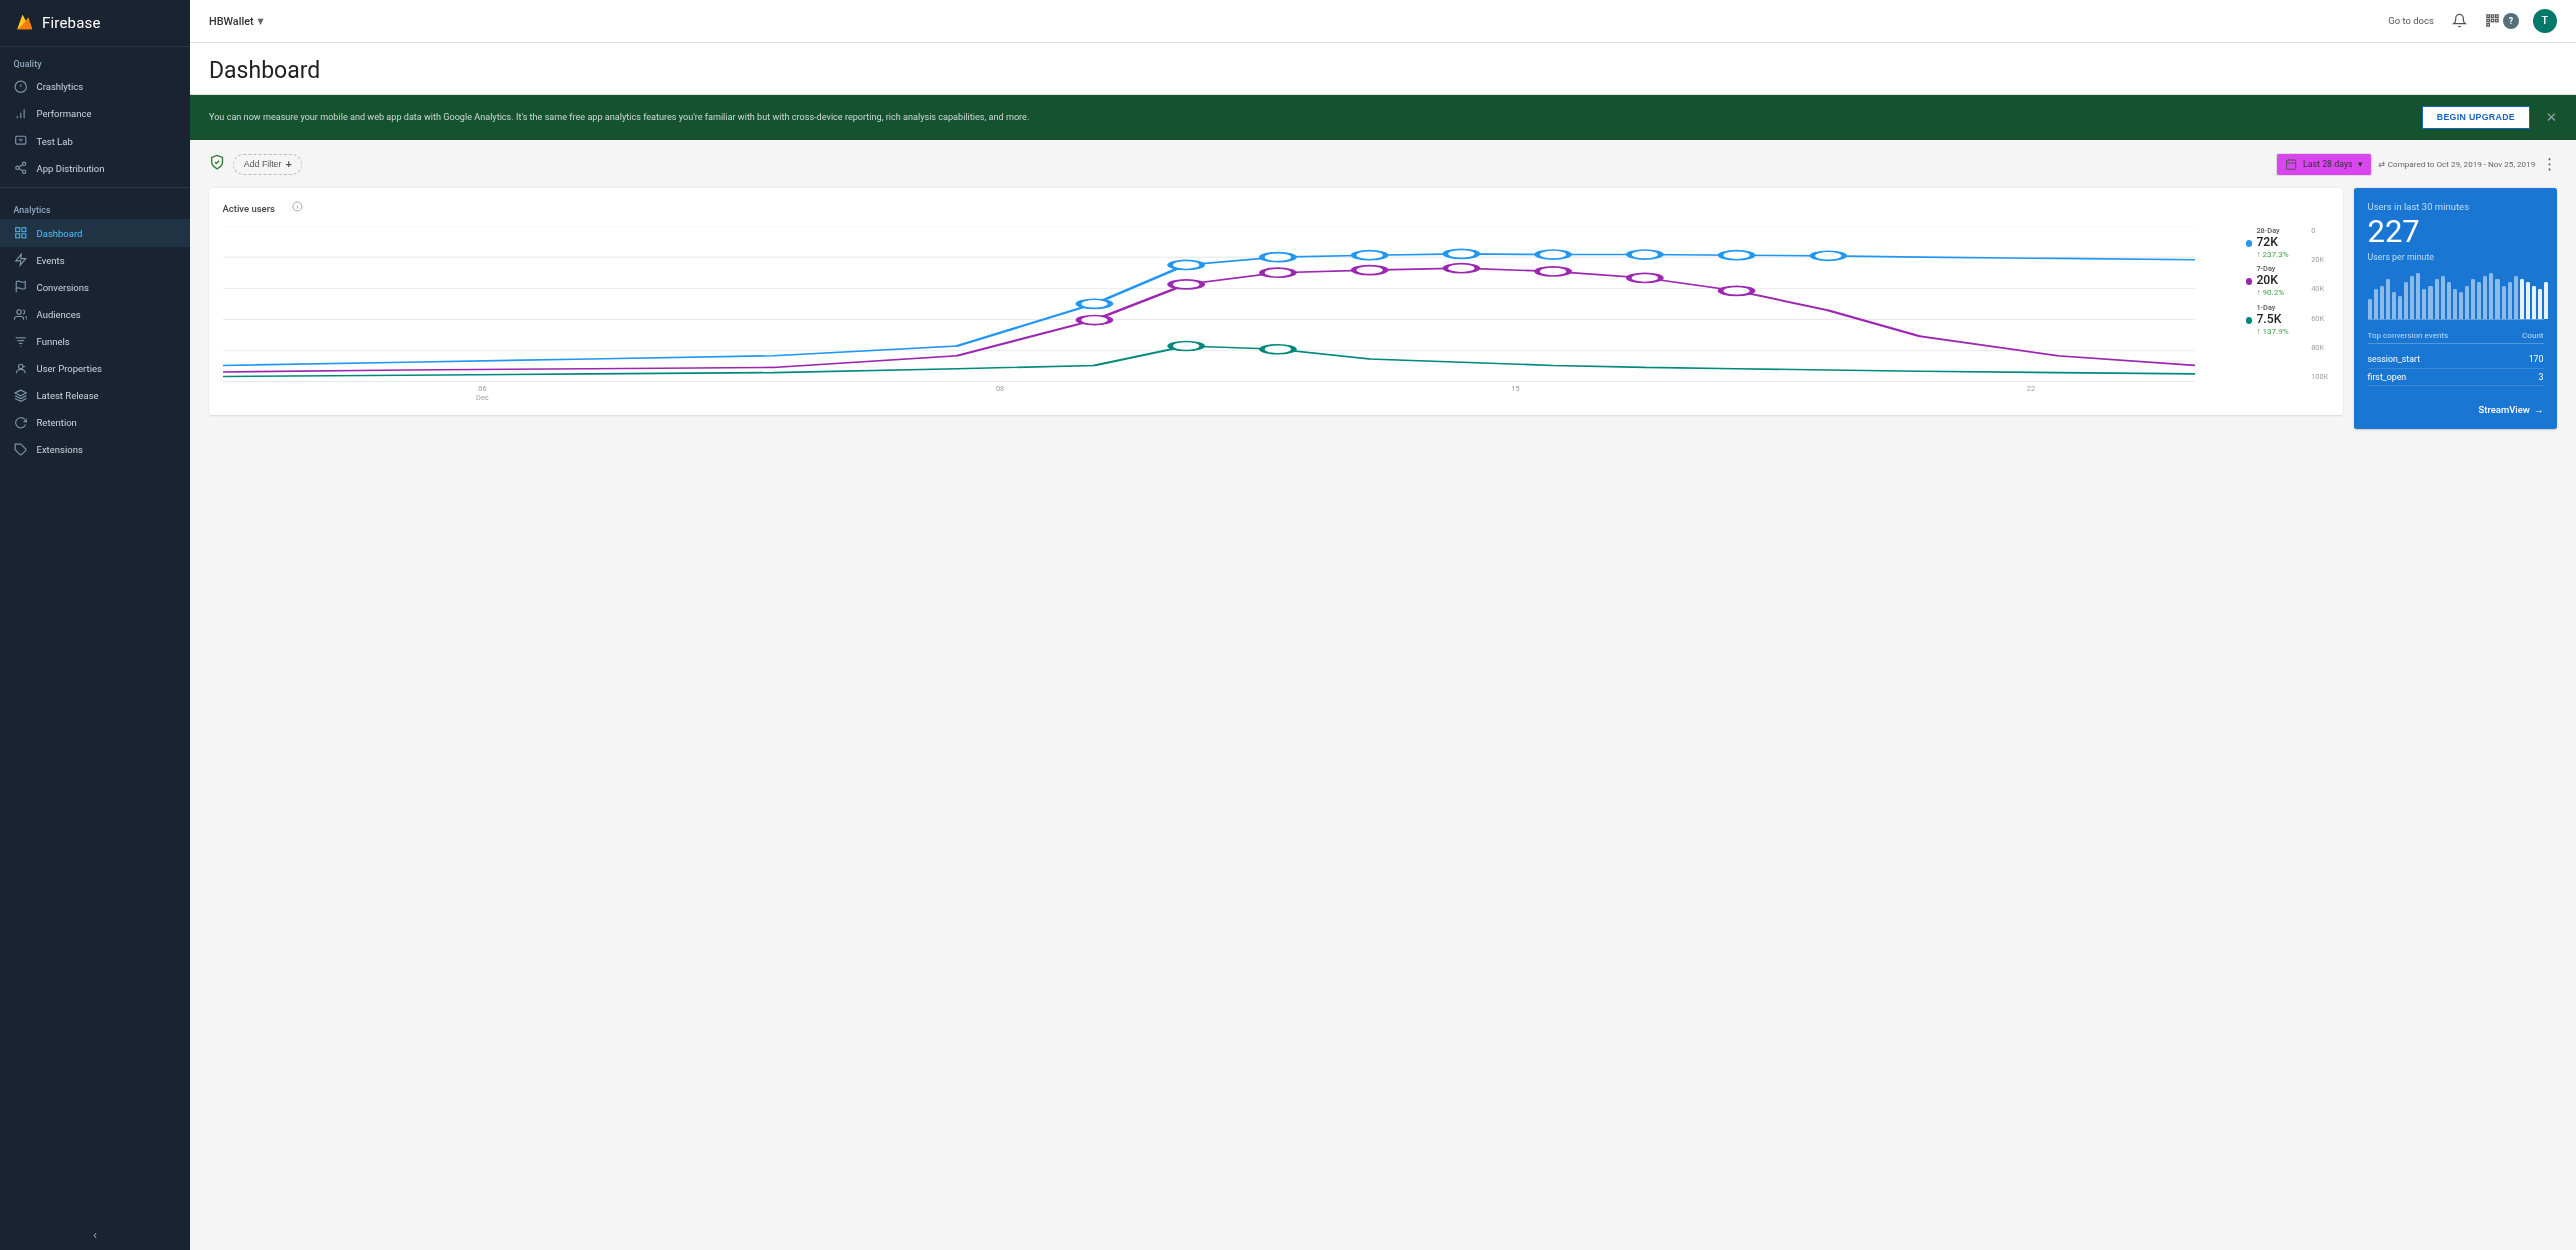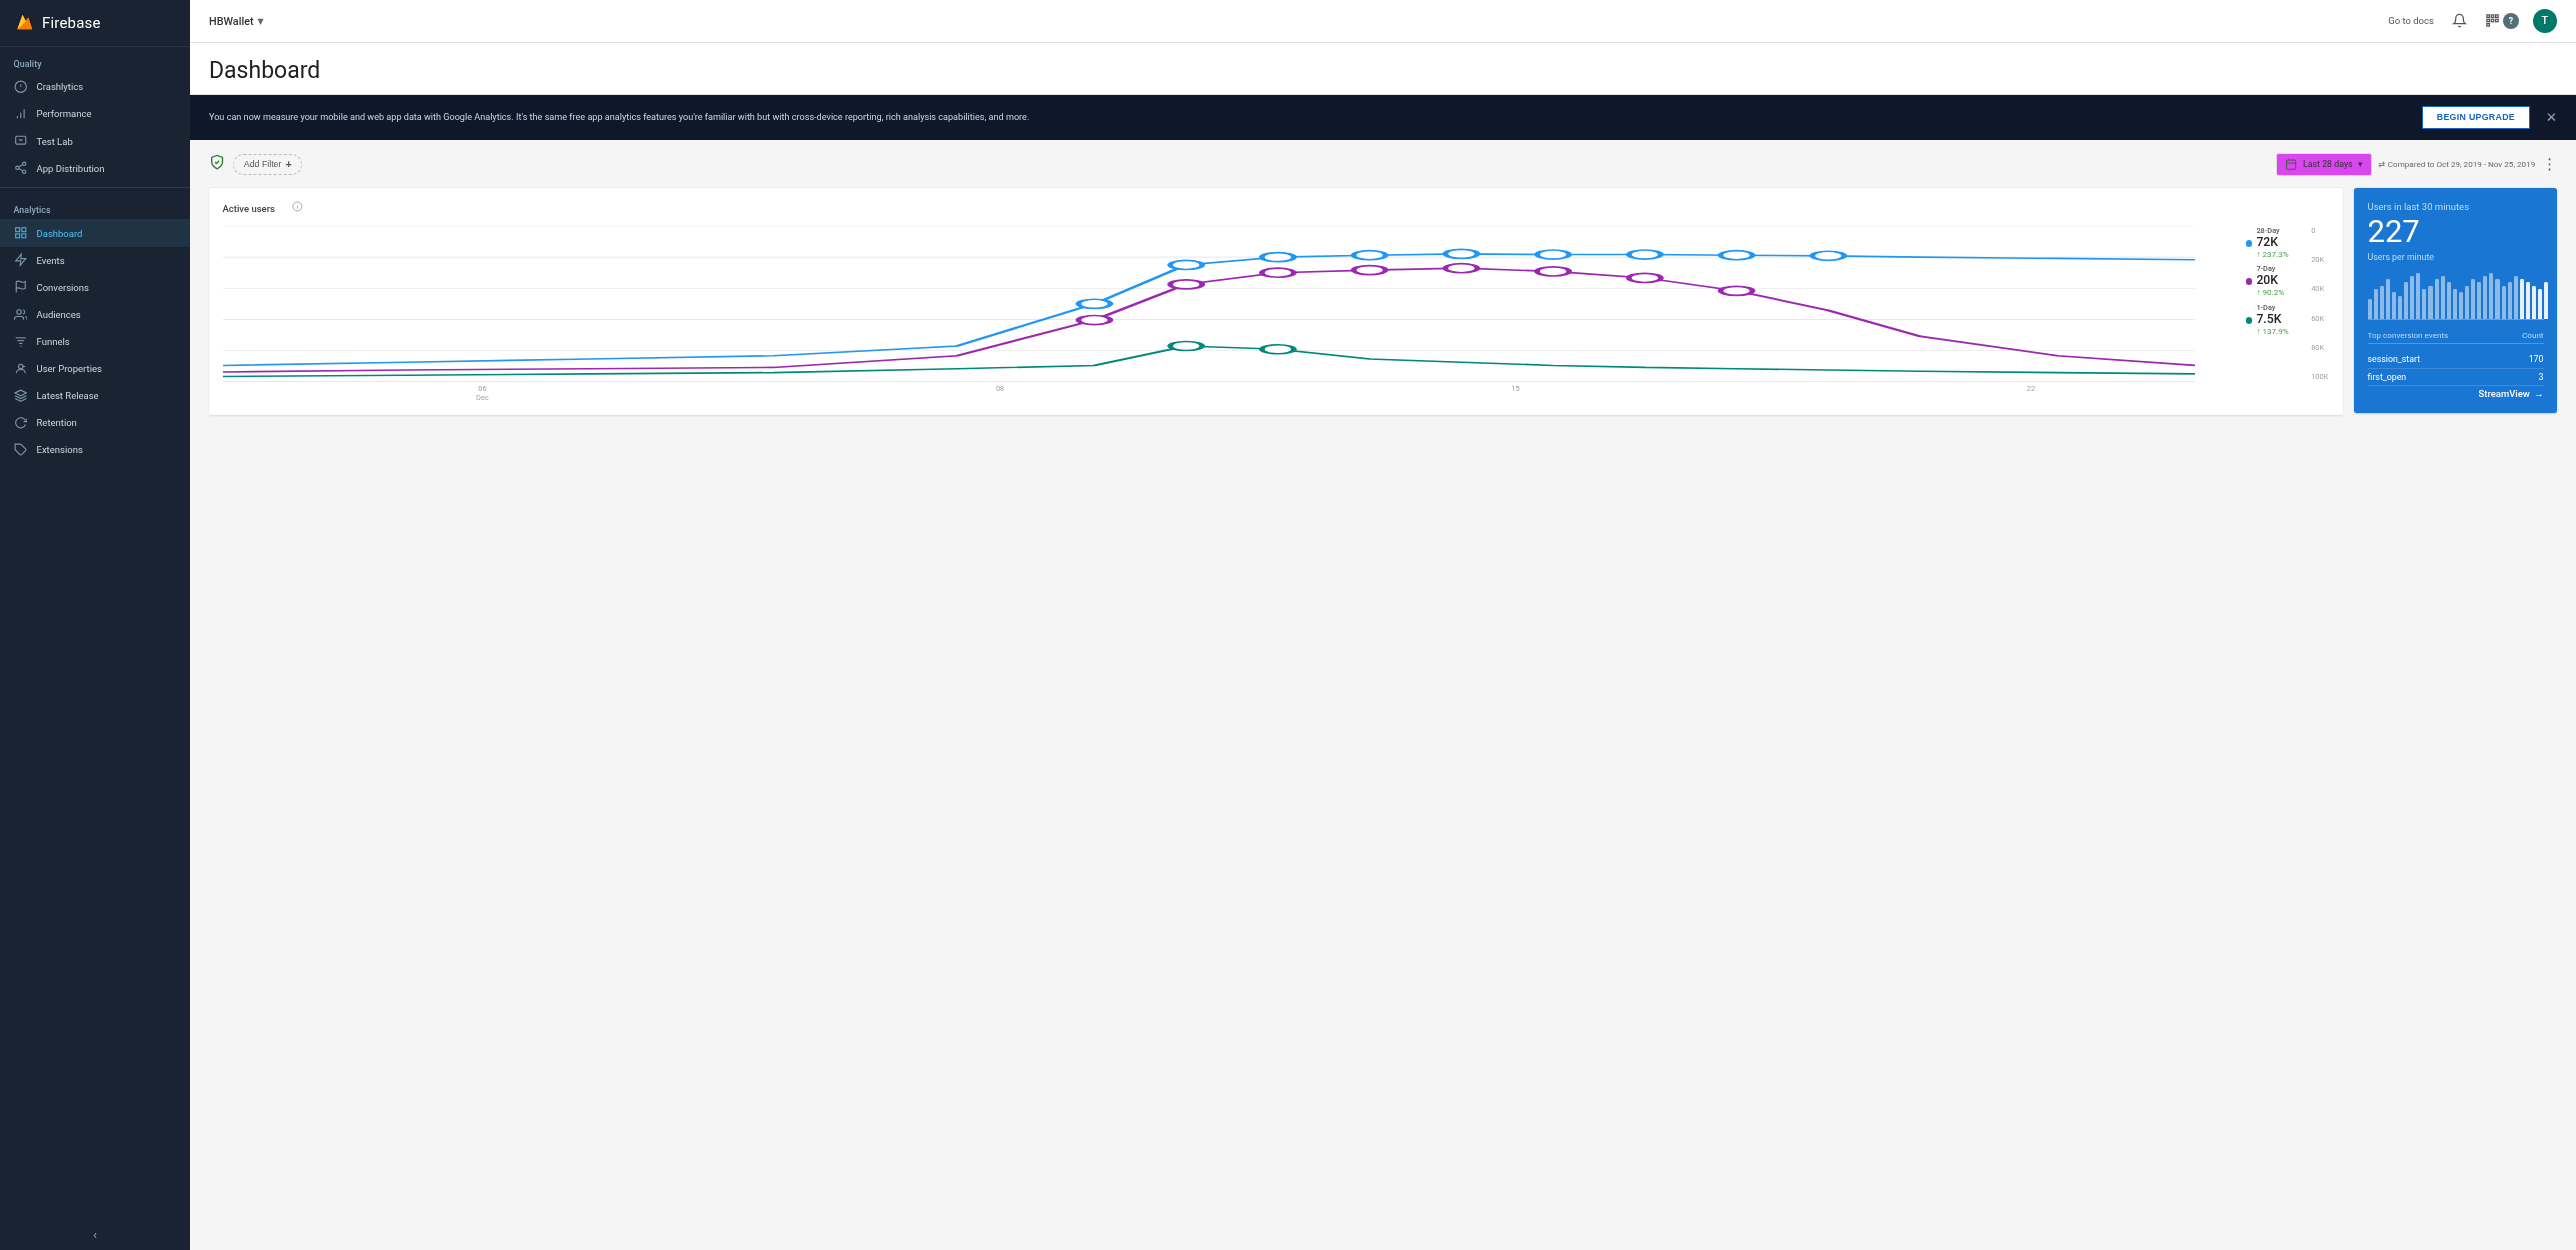--- a/index.html
+++ b/index.html
@@ -162,21 +162,21 @@
       border-bottom: 0.7px solid #e0e0e0;
     }
     .content-header h1 {
       font-size: 23px;
       font-weight: 400;
       color: #212121;
     }
 
     
     .banner {
-      background: #0f172a;
+      background: #14532d;
       color: #fff;
       display: flex;
       align-items: center;
       padding: 10.8px 19px;
       gap: 10.8px;
     }
     .banner-text {
       flex: 1;
       font-size: 9.1px;
       color: #cfd8dc;
@@ -417,21 +417,21 @@
       font-size: 8.8px;
       color: #fff;
       padding: 3.4px 0;
       border-bottom: 0.7px solid rgba(255,255,255,0.15);
     }
     .stream-view-btn {
       display: flex;
       align-items: center;
       justify-content: flex-end;
       gap: 4.1px;
-      margin-top: 2px;
+      margin-top: 18px;
       font-size: 9.5px;
       font-weight: 500;
       color: #fff;
       cursor: pointer;
     }
   </style>
 </head>
 <body>
 
 <div class="sidebar">

